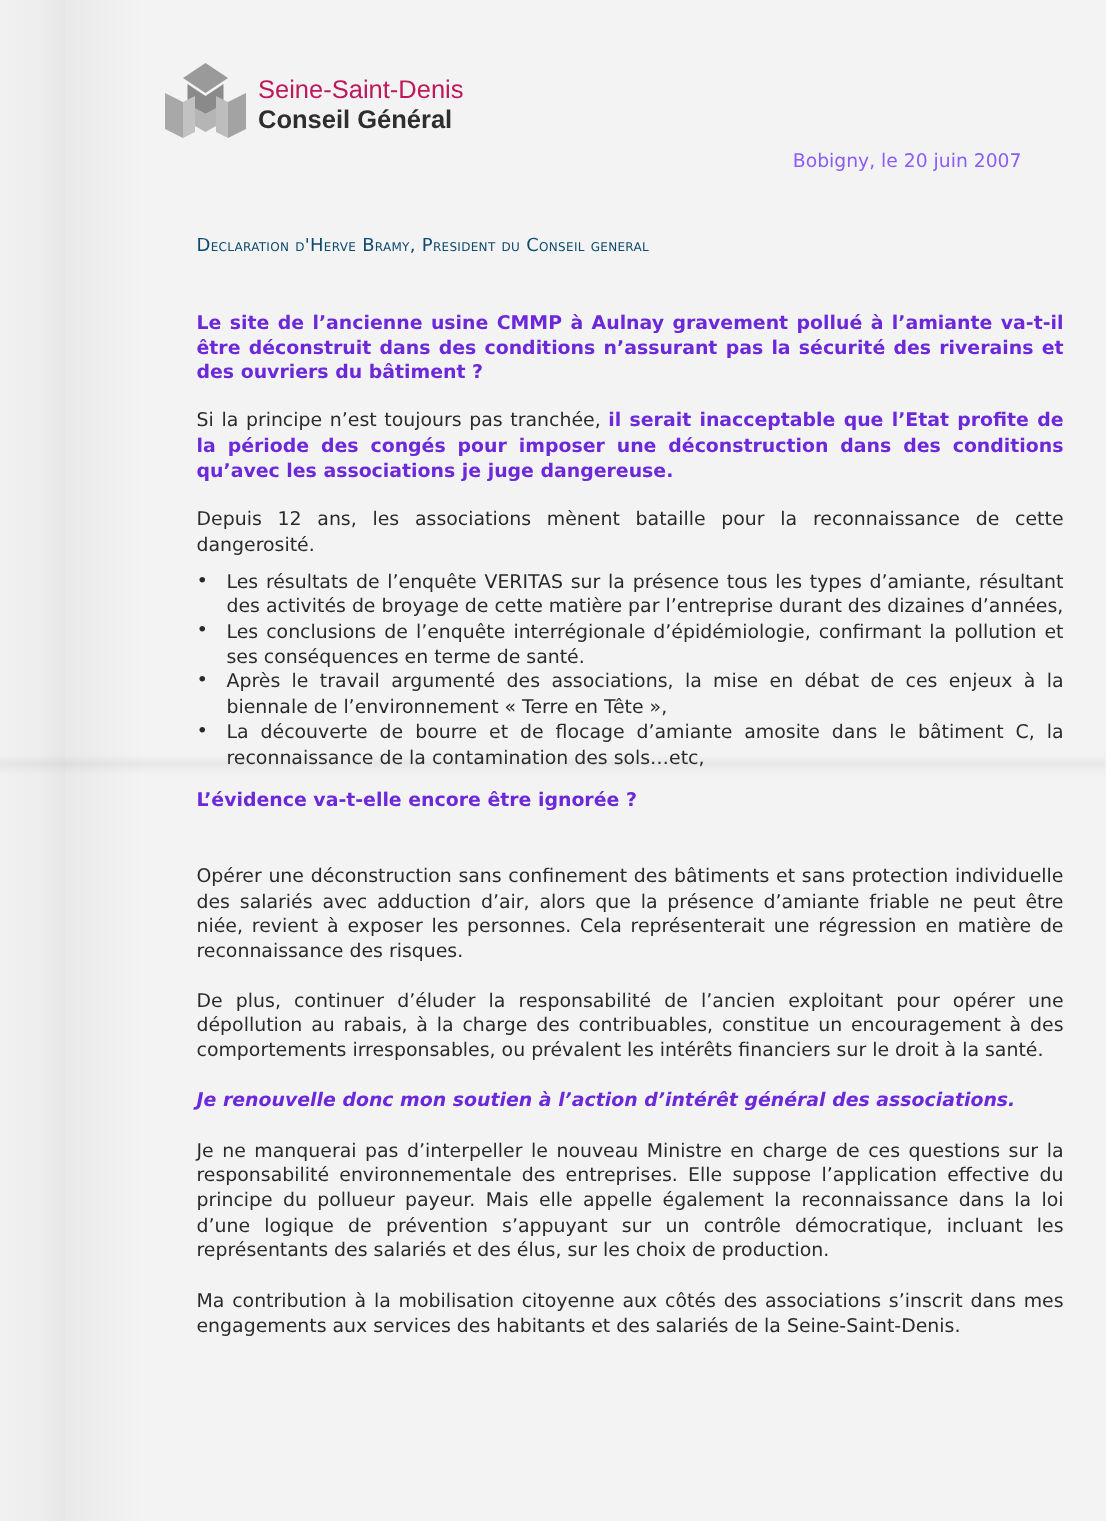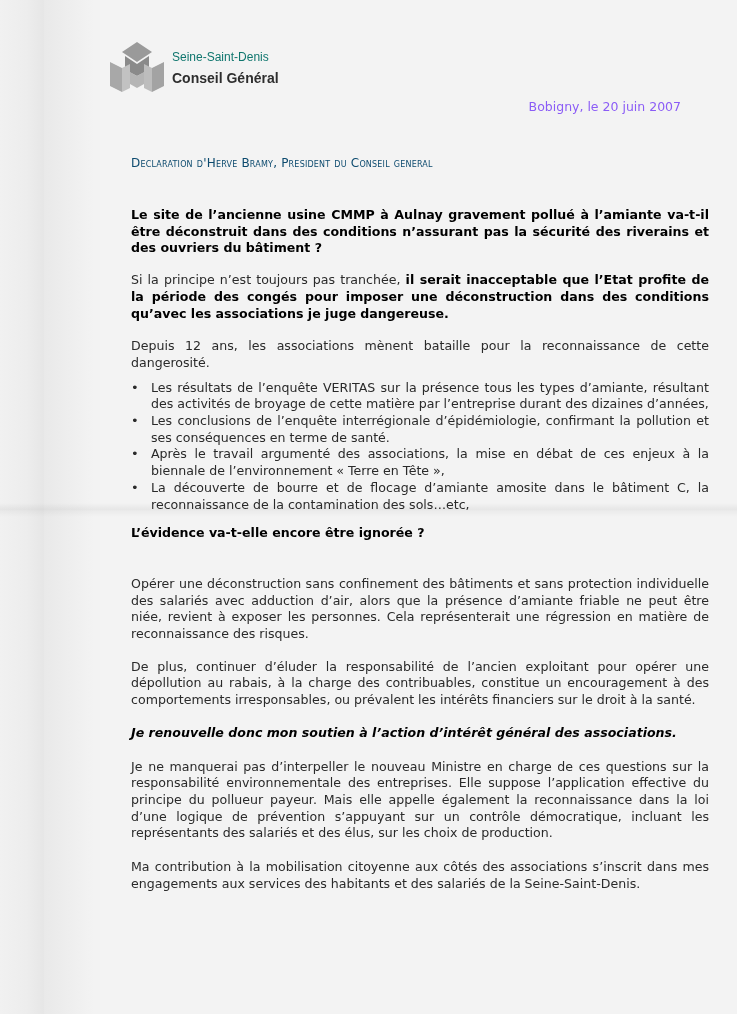--- a/index.html
+++ b/index.html
@@ -19,41 +19,41 @@
     background: linear-gradient(to right, #e9e9e9, #f3f3f3);
   }
   .fold-line {
     position: absolute; left: 0; top: 503px; width: 737px; height: 14px;
     background: linear-gradient(to bottom, rgba(0,0,0,0) 0%, rgba(0,0,0,0.05) 45%, rgba(0,0,0,0.03) 60%, rgba(0,0,0,0) 100%);
   }
   .logo { position: absolute; left: 108px; top: 40px; width: 230px; height: 60px; }
   .logo svg { position: absolute; left: 0; top: 0; }
   .logo-line1 {
     position: absolute; left: 64px; top: 10px;
-    font-family: "Liberation Sans", sans-serif; font-size: 12px; color: #0f766e; white-space: nowrap;
+    font-family: "Liberation Sans", sans-serif; font-size: 17px; color: #be185d; white-space: nowrap;
   }
   .logo-line2 {
     position: absolute; left: 64px; top: 30px;
-    font-family: "Liberation Sans", sans-serif; font-size: 14px; font-weight: bold; color: #2e2e2e; white-space: nowrap;
+    font-family: "Liberation Sans", sans-serif; font-size: 17px; font-weight: bold; color: #2e2e2e; white-space: nowrap;
   }
   .date {
     position: absolute; right: 56px; top: 99px;
     font-size: 12.5px; color: #8b5cf6; padding-left: 48px;
   }
   .title {
     position: absolute; left: 131px; top: 156px;
     font-family: "DejaVu Sans", sans-serif; font-size: 12px; color: #0c4a6e;
     font-variant: small-caps; letter-spacing: 0.2px; white-space: nowrap;
   }
   .content {
     position: absolute; left: 131px; top: 207px; width: 578px;
     font-size: 12.6px; line-height: 16.7px; text-align: justify;
   }
   .content p { margin: 0; }
-  .bold { font-weight: bold; color: #000000; }
+  .bold { font-weight: bold; color: #6d28d9; }
   .lead { margin-bottom: 15px !important; }
   .p2 { margin-bottom: 16px !important; }
   .p3 { margin-bottom: 8px !important; }
   ul.bullets {
     margin: 0 0 12px 0; padding: 0 0 0 20px; list-style: none;
   }
   ul.bullets li { position: relative; }
   ul.bullets li::before {
     content: "•"; position: absolute; left: -20px; top: 0; font-size: 13px;
   }

